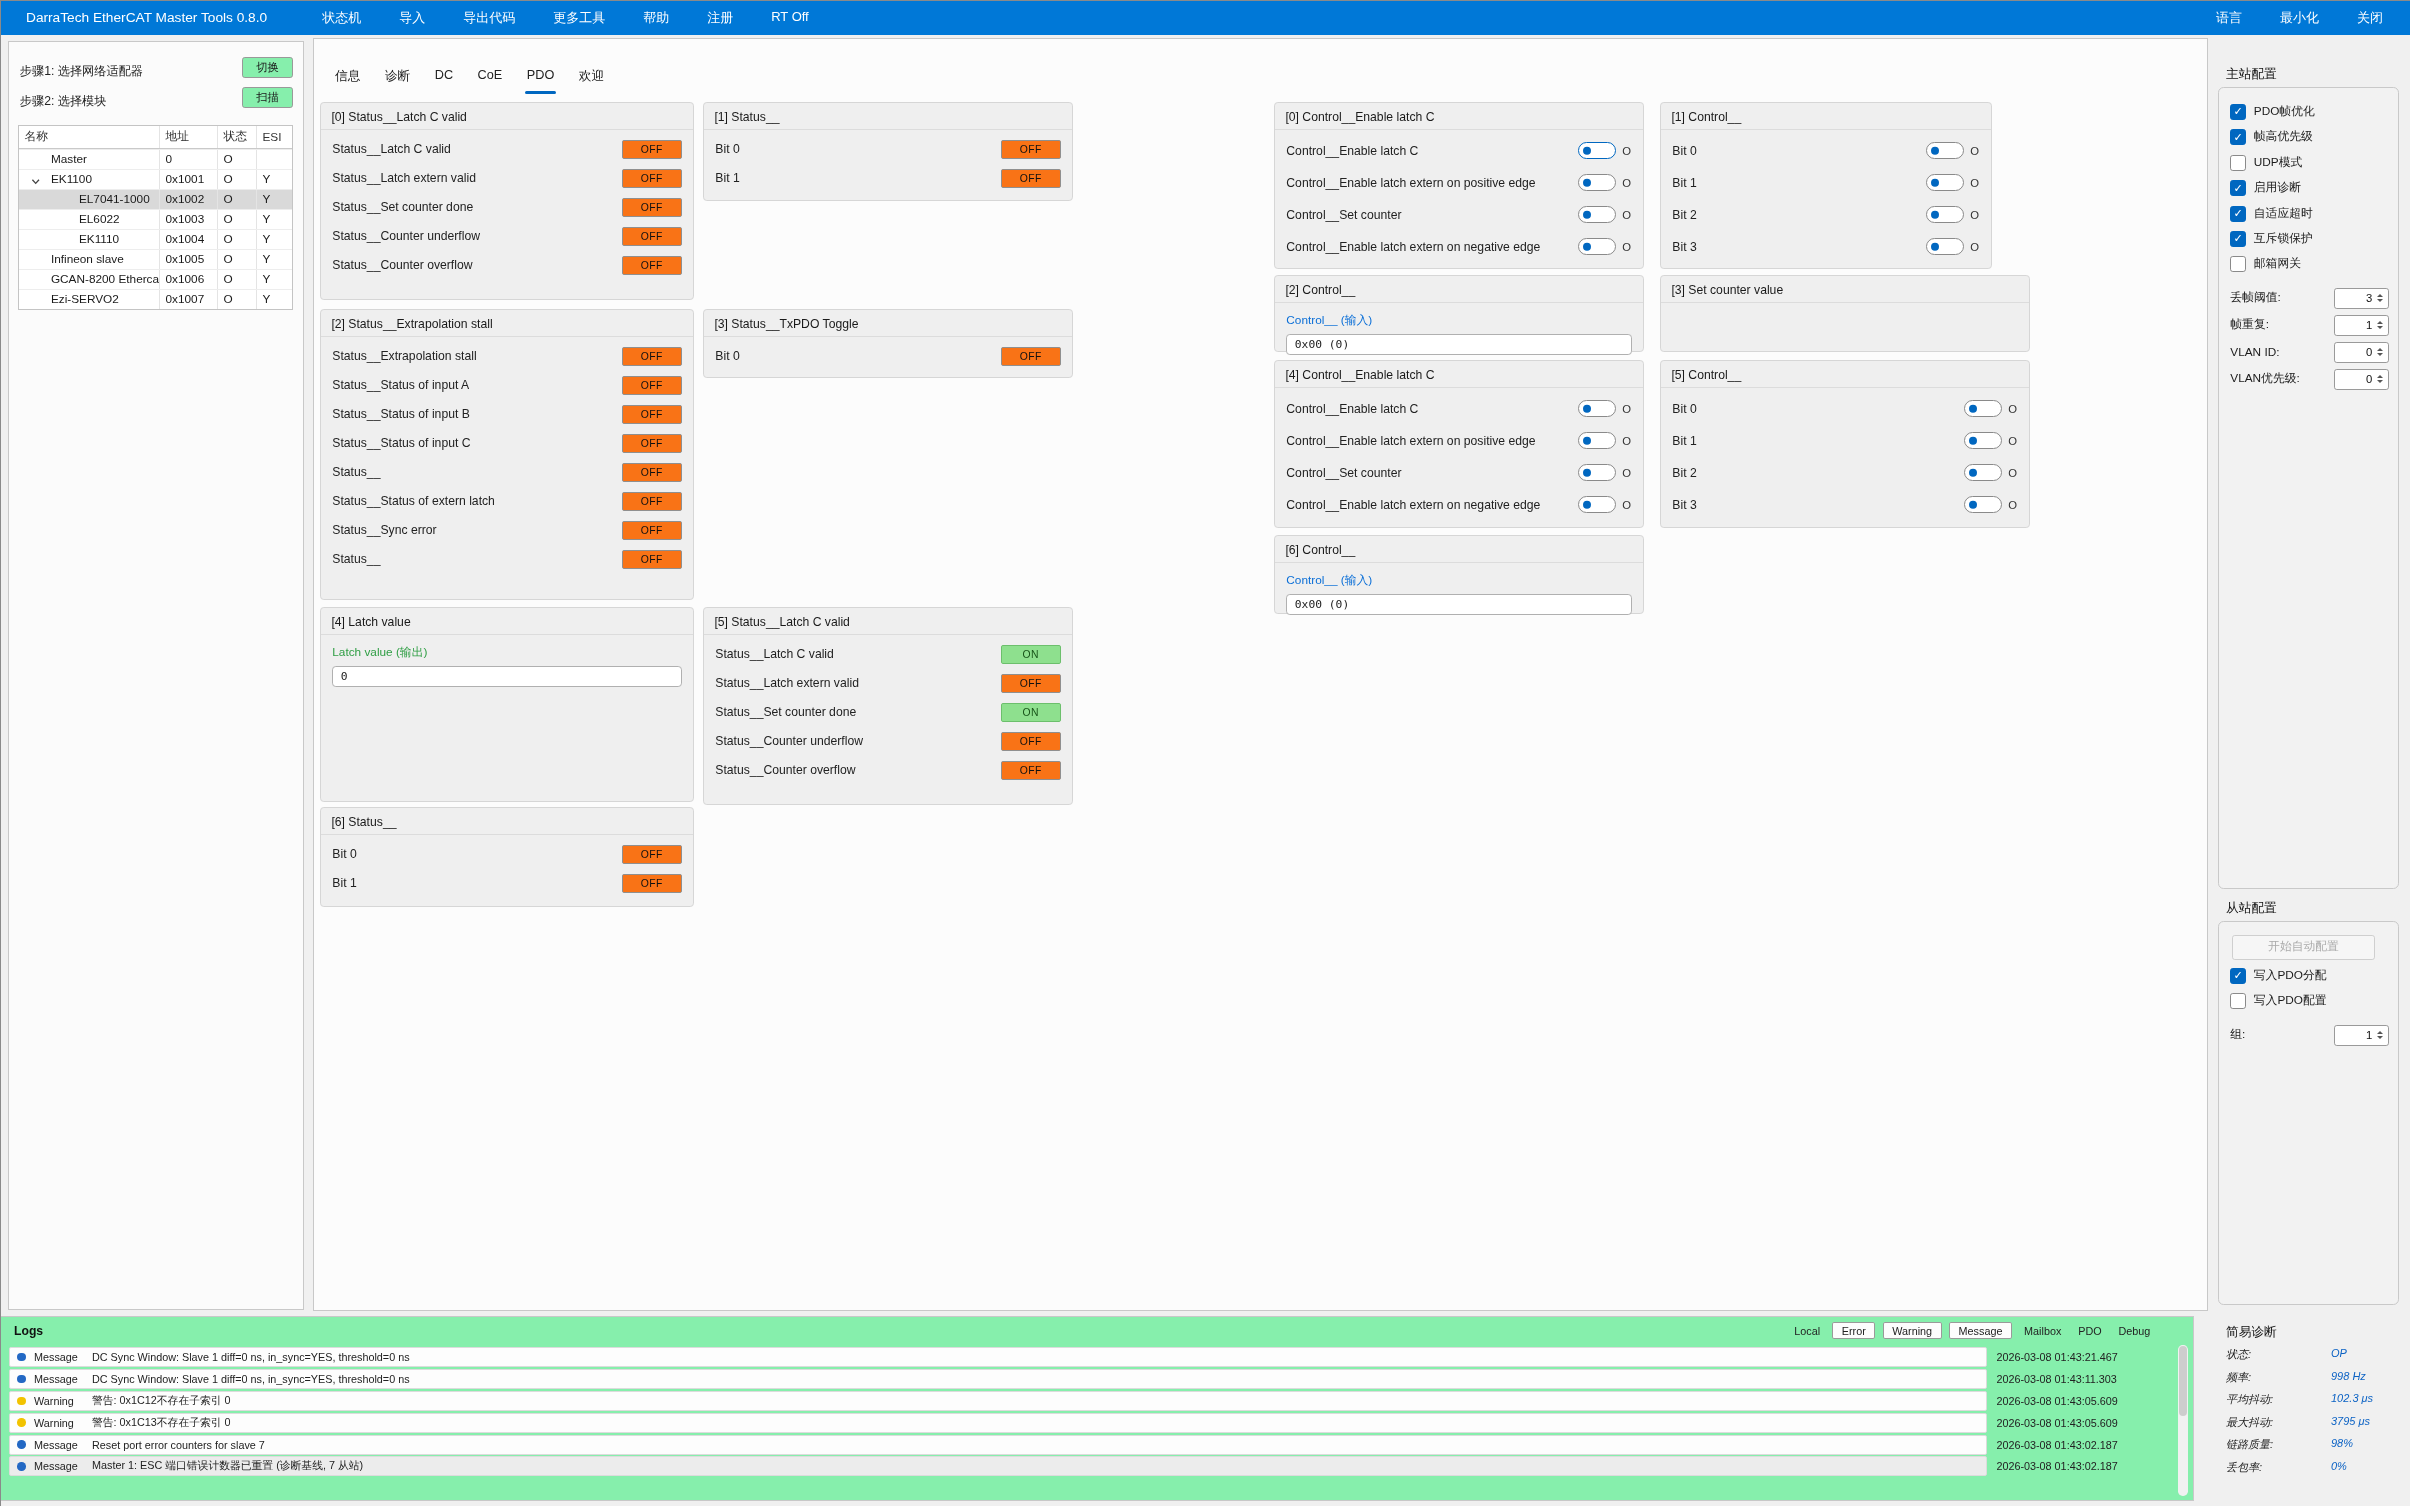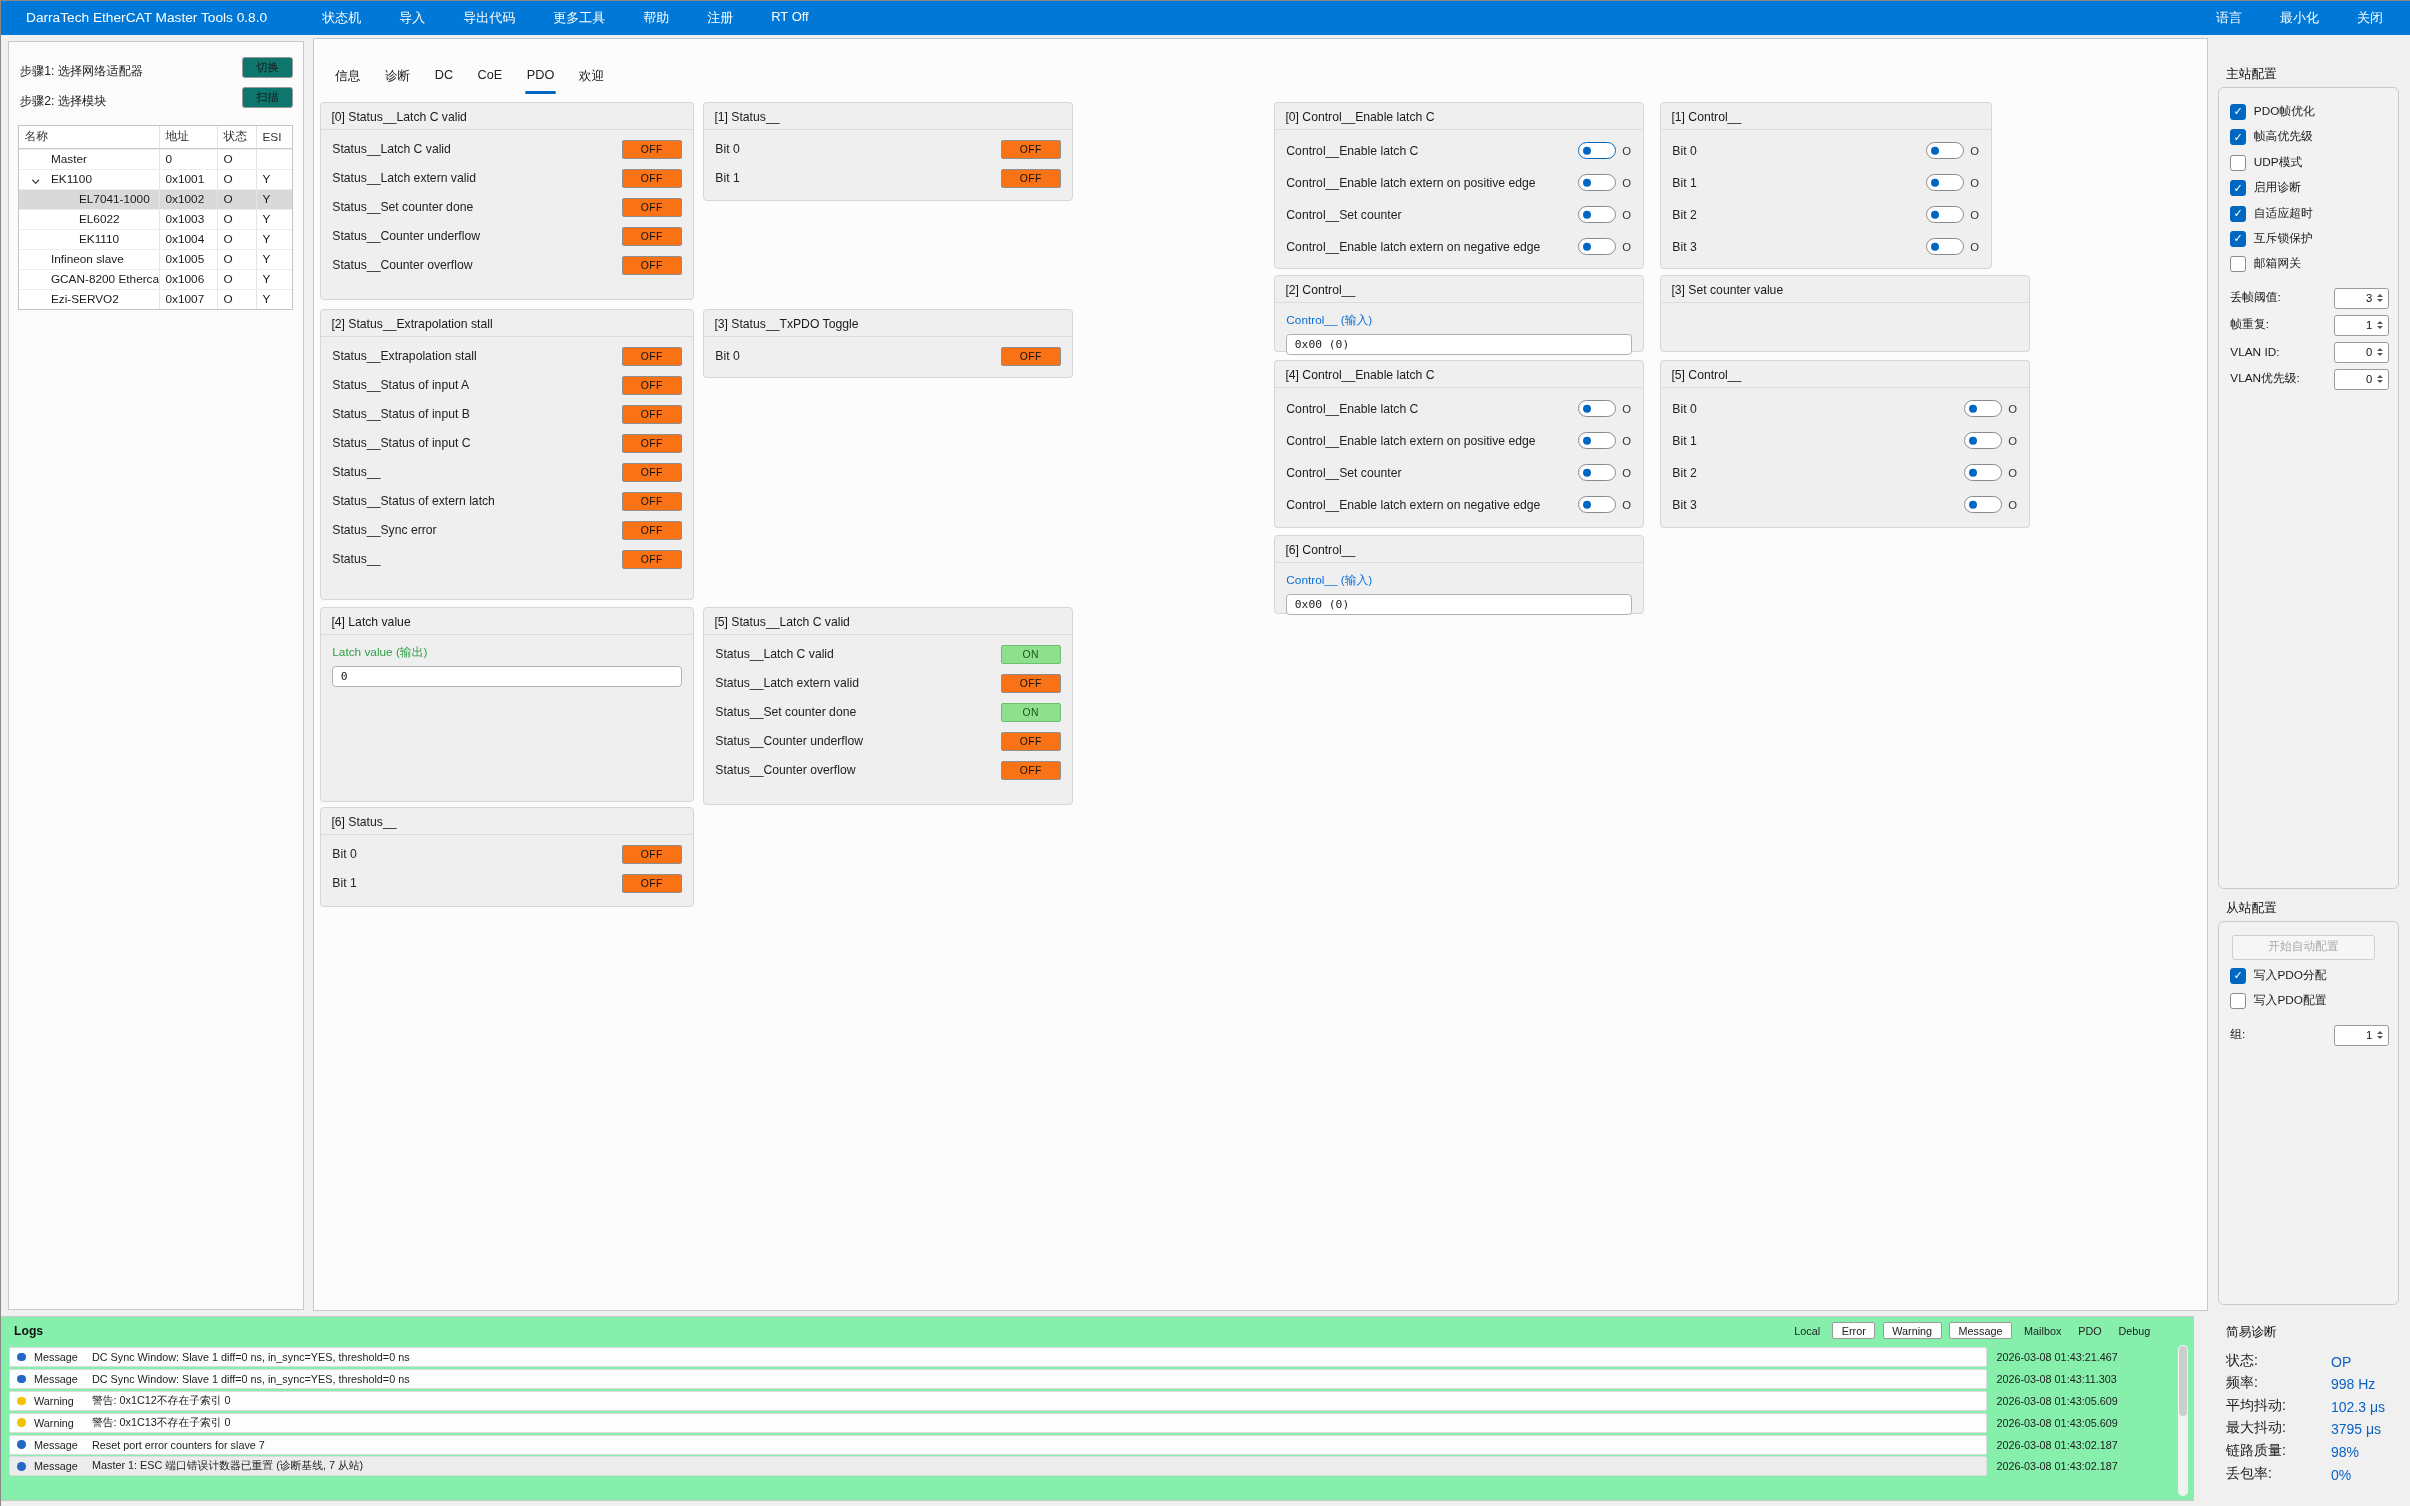--- a/index.html
+++ b/index.html
@@ -21,21 +21,21 @@
   .tb-right { margin-left:auto; display:flex; gap:38px; margin-right:28px; font-size:13px; }
 
   
   .left-panel {
     position:absolute; left:7.5px; top:41px; width:296px; height:1269px;
     background:#fbfbfb; border:0.9px solid #c8c8c8;
   }
   .step-label { position:absolute; left:11.3px; font-size:12.2px; color:#222; white-space:nowrap; }
   .step-btn {
     position:absolute; right:9.4px; width:51px; height:21px;
-    background:#0f766e; border:0.9px solid #999; border-radius:2.8px;
+    background:#86efac; border:0.9px solid #999; border-radius:2.8px;
     font-size:11.3px; display:flex; align-items:center; justify-content:center;
   }
   .dev-table {
     position:absolute; left:9.4px; top:83px; width:275px;
     border:0.9px solid #c4c4c4; background:#fff; font-size:11.8px;
   }
   .dt-row { display:flex; height:20px; align-items:center; border-top:0.9px solid #ededed; position:relative; }
   .dt-head { height:22.6px; border-top:none; border-bottom:0.9px solid #c9c9c9; color:#333; }
   .dt-cell { padding-left:5.6px; overflow:hidden; white-space:nowrap; height:100%; display:flex; align-items:center; }
   .c-name { width:141px; border-right:0.9px solid #e4e4e4; position:relative; }
@@ -110,21 +110,21 @@
   }
   .spvalue { font-size:11.3px; color:#111; }
   .spcarets { display:flex; flex-direction:column; gap:2.8px; }
   .car-up { width:0; height:0; border-left:3.8px solid transparent; border-right:3.8px solid transparent; border-bottom:3.8px solid #555; }
   .car-dn { width:0; height:0; border-left:3.8px solid transparent; border-right:3.8px solid transparent; border-top:3.8px solid #555; }
   .dis-btn {
     margin:13px 0 3.8px 13px; width:143px; height:24.5px; border:0.9px solid #cfcfcf; border-radius:2.8px;
     background:#f6f6f6; color:#ababab; font-size:11.8px;
     display:flex; align-items:center; justify-content:center;
   }
-  .diagrow { display:flex; height:22.6px; align-items:flex-end; font-size:14px; }
+  .diagrow { display:flex; height:22.6px; align-items:flex-start; font-size:11px;font-style:italic; }
   .diaglabel { width:105px; color:#1a1a1a; white-space:nowrap; }
   .diagvalue { color:#0b62c4; white-space:nowrap; }
 
   
   .logs-panel {
     position:absolute; left:0; top:1316px; width:2194px; height:185px;
     background:#86efac; border:0.9px solid #c8c8c8;
   }
   .logs-title { position:absolute; left:13px; top:6.6px; font-size:12.2px; font-weight:bold; color:#111; }
   .log-filters { position:absolute; right:38px; top:4.7px; display:flex; gap:7.5px; align-items:center; }

